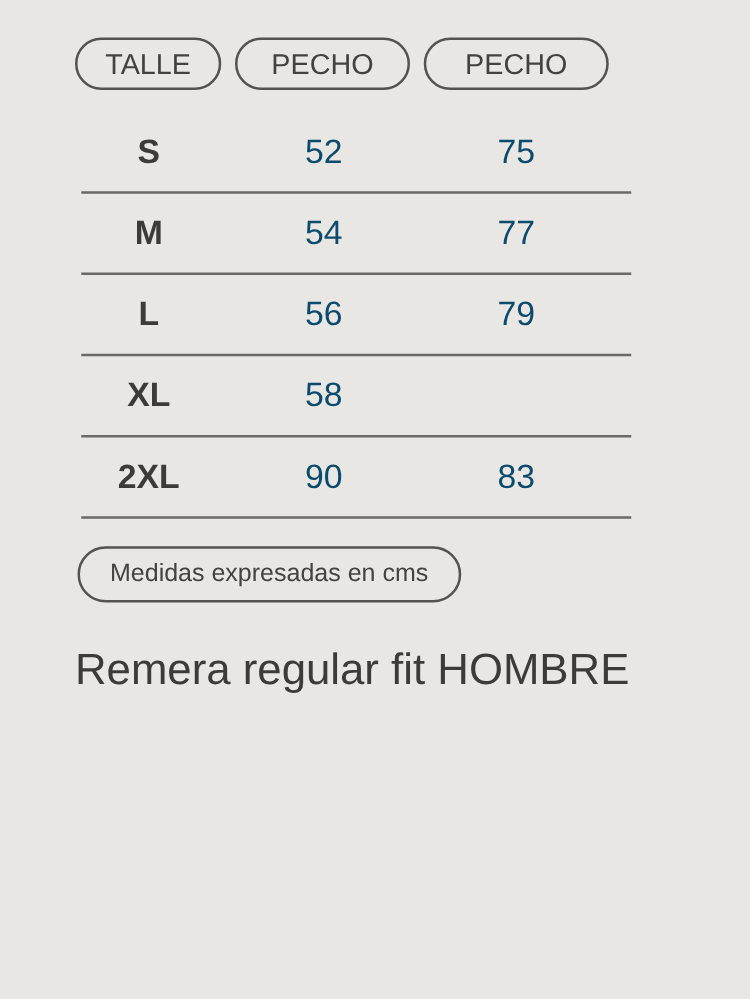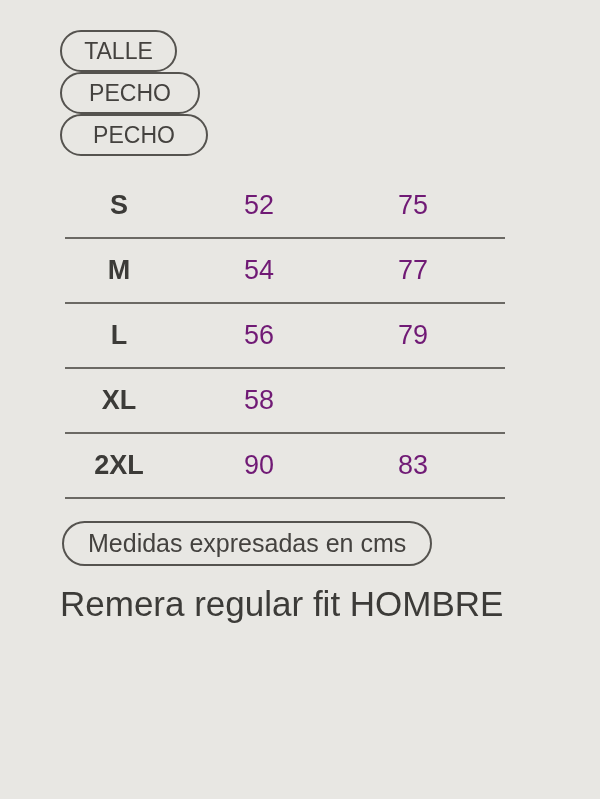--- a/index.html
+++ b/index.html
@@ -23,21 +23,20 @@
     color: #3c3b38;
     white-space: nowrap;
   }
   .title .bold { font-weight: 700; }
 
   
   .pills-row {
     margin: 30px 0 0 60px;
     display: flex;
     column-gap: 11px;
-    flex-direction: column;
   }
   .pill {
     height: 42px;
     border: 2px solid #55534f;
     border-radius: 999px;
     display: flex;
     align-items: center;
     justify-content: center;
     font-size: 23px;
     color: #44423f;
@@ -55,35 +54,35 @@
   .trow {
     display: grid;
     grid-template-columns: 108px 172px 136px;
     align-items: center;
     height: 65px;
     border-bottom: 2px solid #6b6964;
   }
   .cell {
     text-align: center;
     font-size: 27px;
-    color: #701a75;
+    color: #0c4a6e;
   }
   .cell.size { font-weight: 700; color: #3c3b38; }
 
   
   .note-pill {
-    margin: 22px 0 0 62px;
+    margin: 22px 0 16px 62px;
     display: inline-flex;
     align-items: center;
     justify-content: center;
     height: 45px;
     padding: 0 24px;
     border: 2px solid #55534f;
     border-radius: 999px;
-    font-size: 25px;
+    font-size: 20px;
     color: #44423f;
   }
 
   
   .product {
     margin: 16px 0 0 60px;
     font-size: 35px;
     line-height: 44px;
     font-weight: 400;
     color: #3c3b38;

